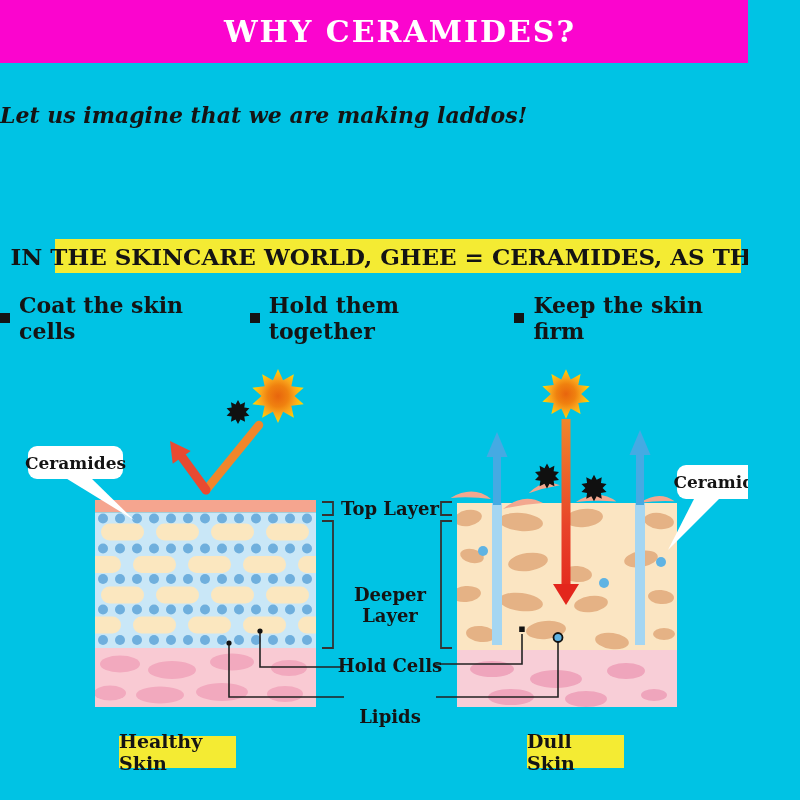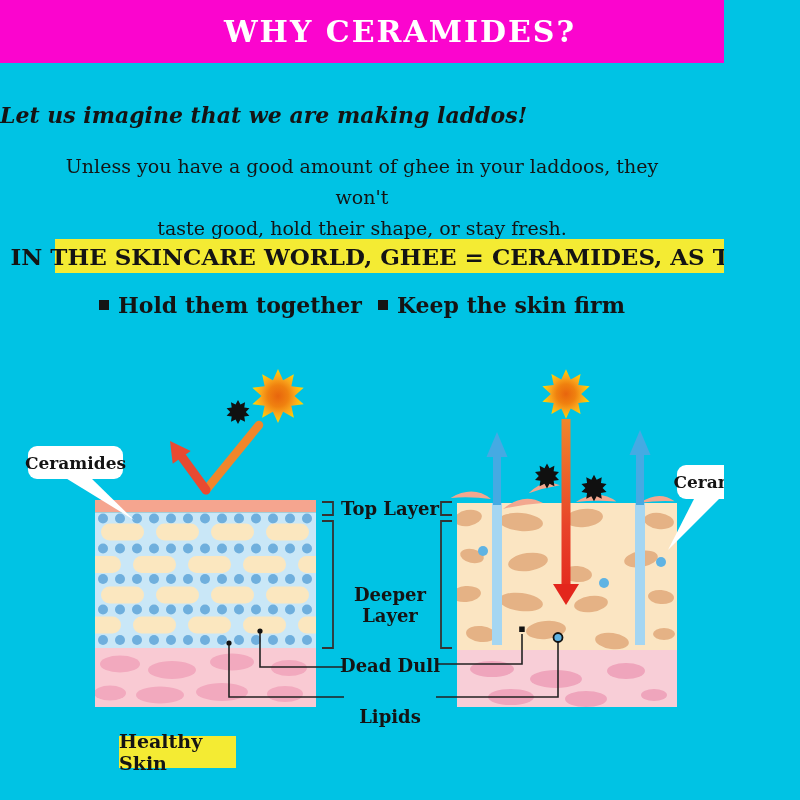--- a/index.html
+++ b/index.html
@@ -1,17 +1,17 @@
 <!DOCTYPE html>
 <html><head>
 <meta charset="utf-8">
 <style>
   html,body{margin:0;padding:0;background:#00C3E4;}
   .page{position:relative;width:724px;height:800px;overflow:hidden;
-        background:#00C3E4;font-family:"DejaVu Serif",serif;color:#141414;}
+        background:#00C3E4;font-family:"DejaVu Serif",serif;color:#141414;padding-left:24px;}
   .header{position:absolute;left:0;top:0;width:800px;height:63px;background:#FB05CE;
           display:flex;align-items:center;justify-content:center;}
   .header .title{color:#fff;font-size:30px;font-weight:bold;letter-spacing:2px;}
   .tagline{position:absolute;top:102px;left:0;right:0;
            font-style:italic;font-weight:bold;font-size:22px;}
   .para{position:absolute;top:151px;left:50px;right:50px;text-align:center;
         font-size:19px;line-height:31px;}
   .highlight{position:absolute;left:55px;top:239px;width:686px;height:34px;background:#F4EB33;
              display:flex;align-items:center;justify-content:center;
              font-weight:bold;font-size:23px;white-space:nowrap;}
@@ -36,28 +36,28 @@
 <body>
 
 <div class="page">
 
   <div class="header">
     <div class="title">WHY CERAMIDES?</div>
   </div>
 
   <div class="tagline">Let us imagine that we are making laddos!</div>
 
-  <div class="para">
-    <div>Unless you have a good amount of ghee in your laddoos, they won't</div>
-    <div>taste good, hold their shape, or stay fresh.</div>
-  </div>
 
   <div class="highlight">IN THE SKINCARE WORLD, GHEE = CERAMIDES, AS THEY</div>
 
   <div class="bullets">
+    <div class="bullet-item">
+      <span class="sq"></span>
+      <span>Coat the skin cells</span>
+    </div>
     <div class="bullet-item">
       <span class="sq"></span>
       <span>Hold them together</span>
     </div>
     <div class="bullet-item">
       <span class="sq"></span>
       <span>Keep the skin firm</span>
     </div>
   </div>
 
@@ -238,18 +238,19 @@
       <polygon points="64,477 90,477 134,520"></polygon>
       <polygon points="695,497 721,497 668,550"></polygon>
     </g>
   </svg>
 
   <div class="bubble left">Ceramides</div>
   <div class="bubble right">Ceramides</div>
 
   <div class="layer-label" style="top:498px;">Top Layer</div>
   <div class="layer-label" style="top:584px;">Deeper Layer</div>
-  <div class="layer-label" style="top:655px;">Dead Dull</div>
+  <div class="layer-label" style="top:655px;">Hold Cells</div>
   <div class="layer-label" style="top:706px;">Lipids</div>
 
   <div class="caption left">Healthy Skin</div>
+  <div class="caption right">Dull Skin</div>
 
 </div>
 
 </body></html>

